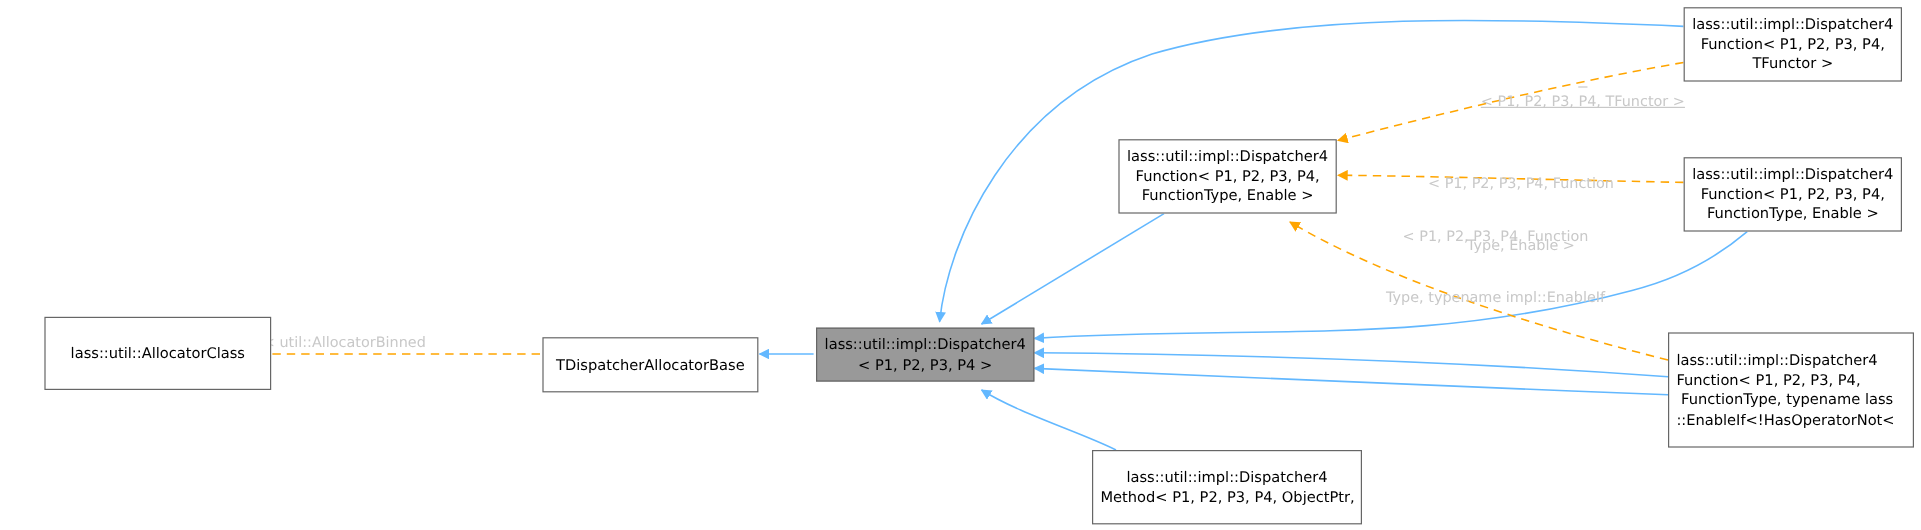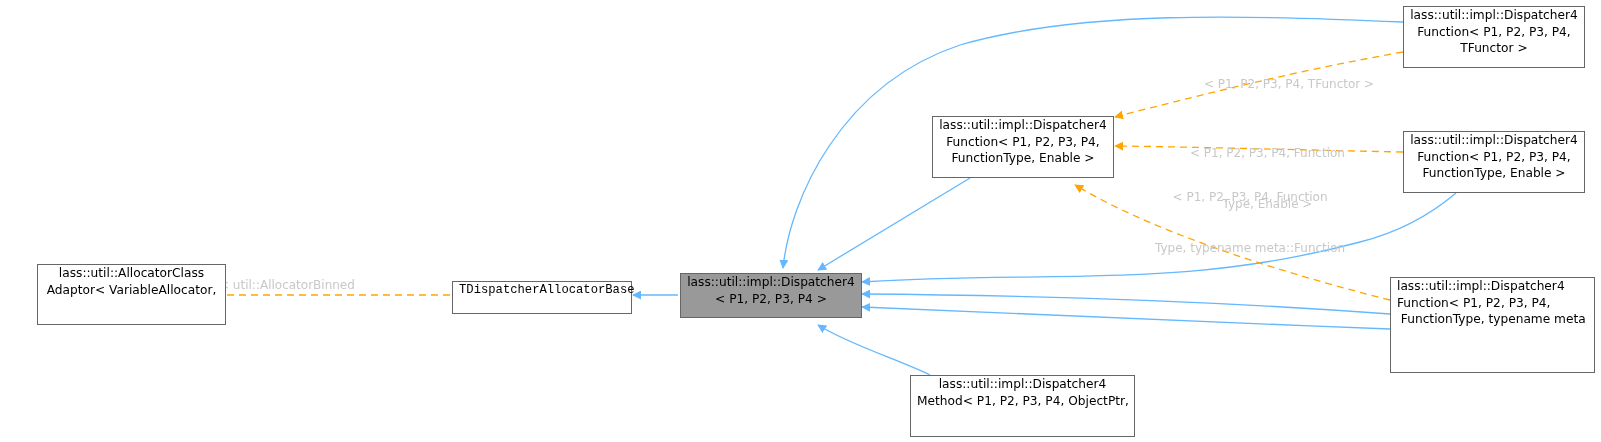--- a/index.html
+++ b/index.html
@@ -2,21 +2,21 @@
 <html><head>
 <meta charset="utf-8">
 <style>
   html, body { margin:0; padding:0; background:#ffffff; }
   body { width:1601px; height:442px; position:relative; overflow:hidden;
          font-family:"DejaVu Sans", sans-serif; }
   #canvas { position:absolute; left:0; top:0; width:1601px; height:442px; }
   .node { position:absolute; box-sizing:border-box; border:1px solid #666666;
           background:#ffffff; color:#000000; font-size:12.2px; line-height:16.5px;
           text-align:center; display:flex; flex-direction:column;
-          padding:0 6px; cursor:pointer; }
+          justify-content:center; padding:0 6px; cursor:pointer; }
   .node.root { background:#999999; border-color:#666666; cursor:default; }
   .node span { display:block; white-space:pre; }
   .node .left { text-align:left; }
   .lbl { position:absolute; color:#c8c8c8; font-size:12px; line-height:17px;
          text-align:center; white-space:pre; }
   .lbl.left { text-align:center; }
 </style>
 </head>
 <body>
 
@@ -49,40 +49,39 @@
 
   <path d="M1403,152 C1300,150 1200,147 1115,146" stroke="#ffa500" stroke-width="1.3" stroke-dasharray="7,5" fill="none" marker-end="url(#arrOrange)"></path>
 
   <path d="M1390,300 C1270,270 1150,230 1075,185" stroke="#ffa500" stroke-width="1.3" stroke-dasharray="7,5" fill="none" marker-end="url(#arrOrange)"></path>
 </svg>
 
 <div class="lbl left" style="left:219px; top:243px;">
   <span style="display:block">&lt; util::AllocatorBinned</span>
 </div>
 
-<div class="lbl" style="left:1204px; top:42px;">
+<div class="lbl" style="left:1234px; top:42px;text-decoration:underline;">
   <span style="display:block">&lt; P1, P2, P3, P4, TFunctor &gt;</span>
 </div>
 
 <div class="lbl" style="left:1190px; top:111px;">
   <span style="display:block">&lt; P1, P2, P3, P4, Function</span>
   <span style="display:block">Type, Enable &gt;</span>
 </div>
 
 <div class="lbl" style="left:1155px; top:155px;">
   <span style="display:block">&lt; P1, P2, P3, P4, Function</span>
-  <span style="display:block">Type, typename meta::Function</span>
+  <span style="display:block">Type, typename impl::EnableIf</span>
 </div>
 
 <div class="node" style="left:5px; top:264px; width:189px; height:61px;margin-left:32px;">
   <span>lass::util::AllocatorClass</span>
-  <span>Adaptor&lt; VariableAllocator,</span>
 </div>
 
-<div class="node" style="left:452px; top:281px; width:180px; height:33px;font-family:Liberation Mono, monospace;">
+<div class="node" style="left:452px; top:281px; width:180px; height:46px;">
   <span>TDispatcherAllocatorBase</span>
 </div>
 
 <div class="node root" style="left:680px; top:273px; width:182px; height:45px;">
   <span>lass::util::impl::Dispatcher4</span>
   <span>&lt; P1, P2, P3, P4 &gt;</span>
 </div>
 
 <div class="node" style="left:932px; top:116px; width:182px; height:62px;">
   <span>lass::util::impl::Dispatcher4</span>
@@ -98,19 +97,20 @@
 
 <div class="node" style="left:1403px; top:131px; width:182px; height:62px;">
   <span>lass::util::impl::Dispatcher4</span>
   <span>Function&lt; P1, P2, P3, P4,</span>
   <span>FunctionType, Enable &gt;</span>
 </div>
 
 <div class="node" style="left:1390px; top:277px; width:205px; height:96px; align-items:flex-start;">
   <span class="left">lass::util::impl::Dispatcher4</span>
   <span class="left">Function&lt; P1, P2, P3, P4,</span>
-  <span class="left"> FunctionType, typename meta</span>
+  <span class="left"> FunctionType, typename lass</span>
+  <span class="left">::EnableIf&lt;!HasOperatorNot&lt;</span>
 </div>
 
 <div class="node" style="left:910px; top:375px; width:225px; height:62px;">
   <span>lass::util::impl::Dispatcher4</span>
   <span>Method&lt; P1, P2, P3, P4, ObjectPtr,</span>
 </div>
 
 </body></html>

